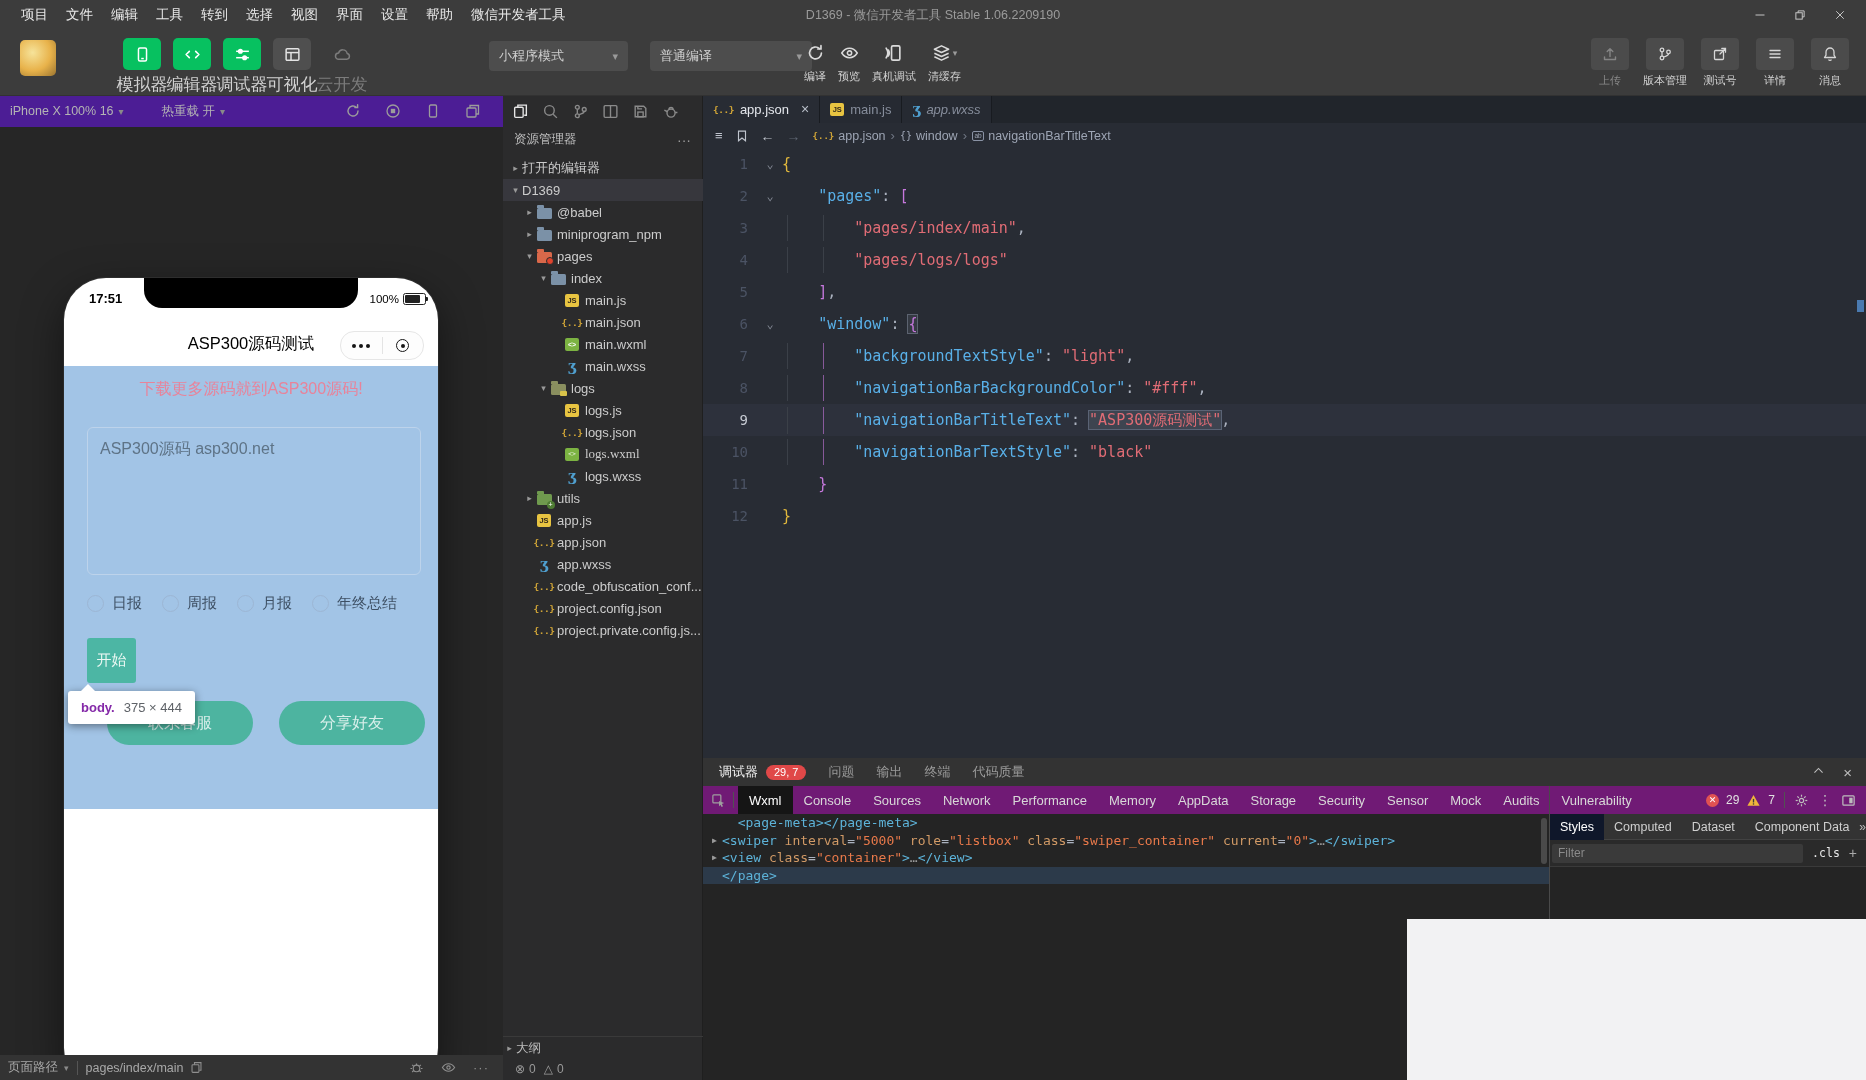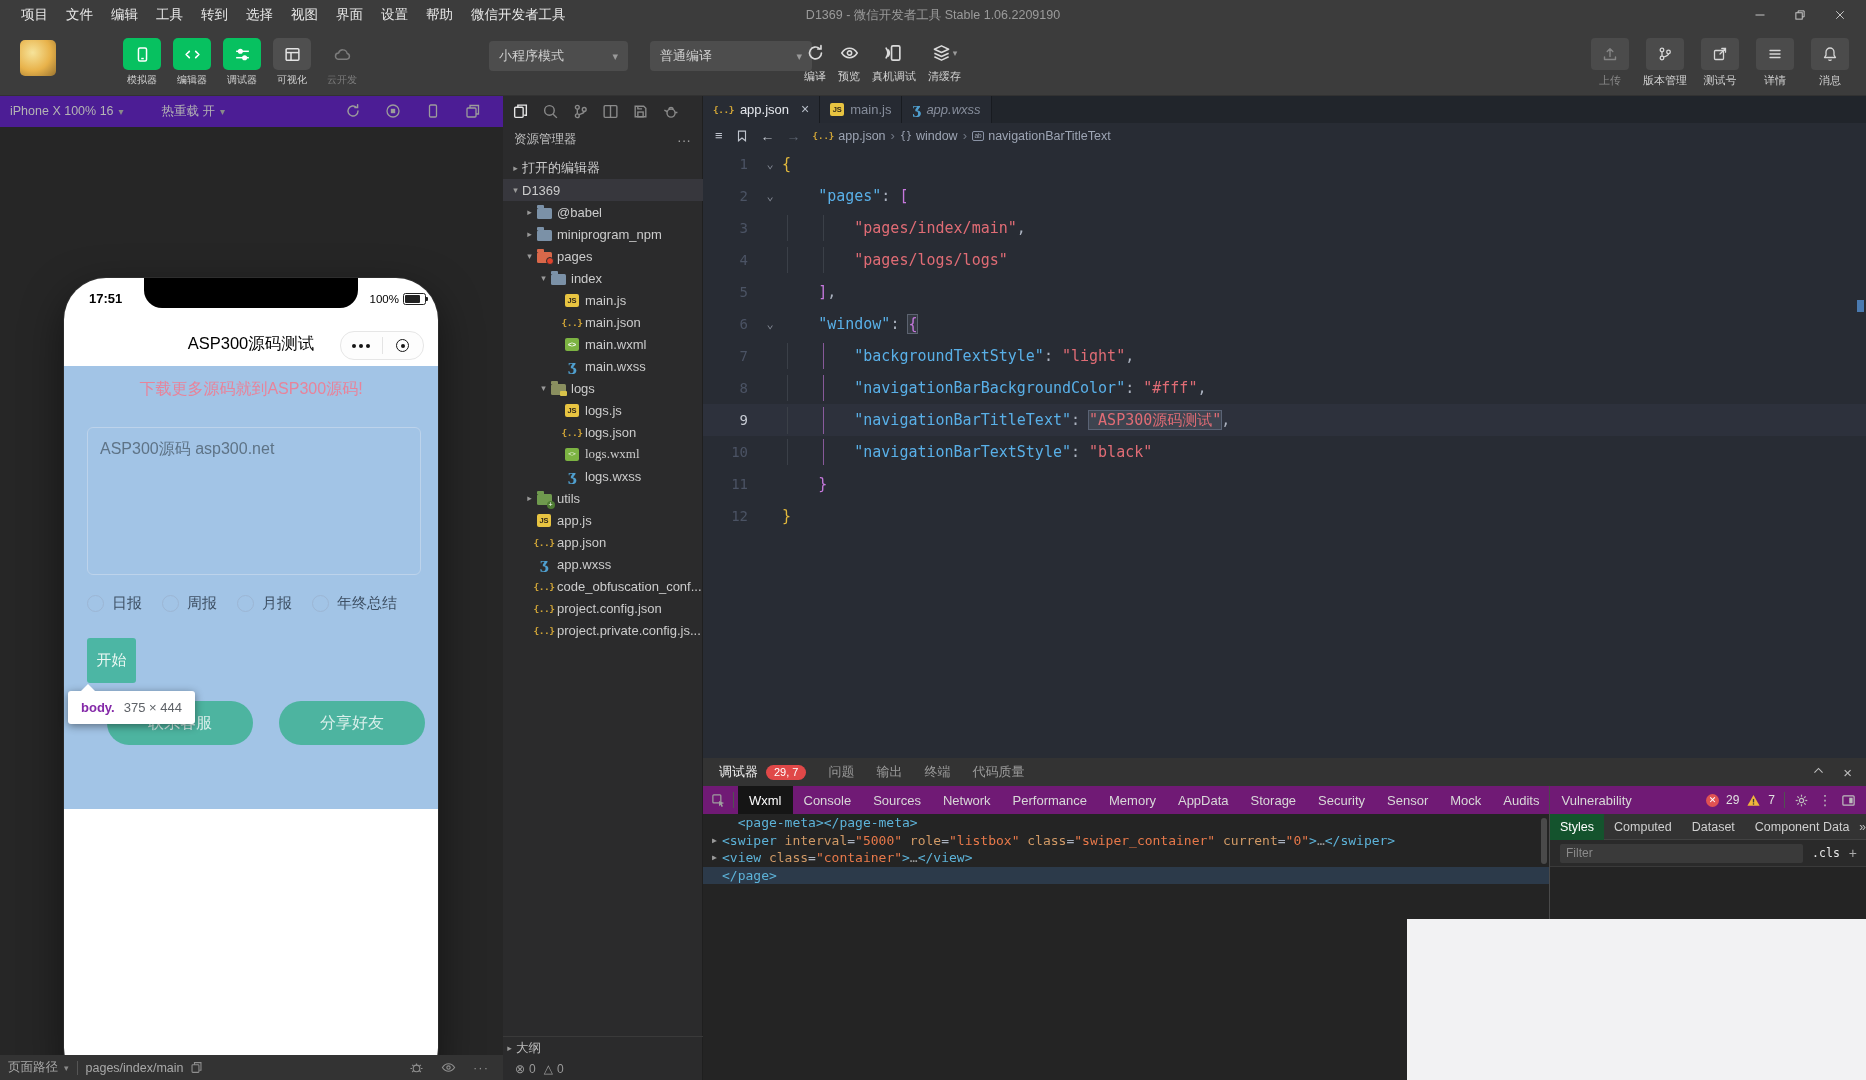--- a/index.html
+++ b/index.html
@@ -21,21 +21,21 @@
   #toolbar{position:absolute;left:0;top:30px;width:1866px;height:65px;background:#3c3c3c;border-bottom:1px solid #323232;z-index:29;}
   #avatar{position:absolute;left:20px;top:10px;width:36px;height:36px;border-radius:5px;
           background:radial-gradient(circle at 35% 35%,#f6e39a,#e8b24a 55%,#9a7430);}
   #mode-buttons{position:absolute;left:122px;top:8px;display:flex;gap:10px;}
   .mode-item{width:40px;display:flex;flex-direction:column;align-items:center;}
   .mode-btn{width:38px;height:32px;border-radius:5px;display:flex;align-items:center;justify-content:center;}
   .mode-btn.on{background:#07c160;color:#fff;}
   .mode-btn.off{background:#4f4f4f;color:#e4e4e4;}
   .mode-btn.dis{background:transparent;color:#7c7c7c;}
   .mode-btn .ic{width:17px;height:17px;}
-  .mode-label{margin-top:3px;font-size:10px;color:#d2d2d2;white-space:nowrap;}
+  .mode-label{margin-top:3px;font-size:17px;color:#d2d2d2;white-space:nowrap;}
   .mode-item.dis .mode-label{color:#7c7c7c;}
   .dropdown{position:absolute;top:11px;height:30px;background:#4d4d4d;border-radius:4px;display:flex;align-items:center;
             font-size:13px;color:#cfcfcf;padding:0 10px;box-sizing:border-box;}
   #dd-mode{left:489px;width:139px;}
   #dd-compile{left:650px;width:162px;gap:36px;}
   .dropdown .dd-caret{margin-left:auto;color:#9a9a9a;font-size:11px;}
   #toolbar-actions{position:absolute;left:798px;top:8px;display:flex;}
   .act-item{display:flex;flex-direction:column;align-items:center;padding:0 6px;}
   .act-item .ic{width:19px;height:19px;color:#dadada;height:30px;}
   .act-label{margin-top:1px;font-size:11px;color:#d2d2d2;white-space:nowrap;}
@@ -189,24 +189,24 @@
   .wline{height:17.5px;display:flex;align-items:center;white-space:pre;padding-left:9px;}
   .wline.sel{background:#2c3a4a;}
   .warrow{width:10px;flex:none;color:#9a9a9a;font-size:8px;}
   .wpad{flex:none;}
   .seg-tag{color:#5db3d9;} .seg-attr{color:#d19a66;} .seg-val{color:#e8794a;} .seg-dim{color:#9a9a9a;}
   #wxml-scroll{position:absolute;left:838px;top:60px;width:6px;height:46px;background:#4a4a4a;border-radius:3px;}
   #dbg-vdiv{position:absolute;left:846px;top:28px;bottom:0;width:1px;background:#4a4a4a;}
   #styles-panel{position:absolute;left:847px;top:56px;width:316px;bottom:0;background:#242424;}
   #styles-tabs{position:absolute;left:0;top:0;width:316px;height:26px;background:#333333;display:flex;align-items:center;border-bottom:1px solid #424242;box-sizing:border-box;}
   .st-tab{padding:0 10px;height:26px;display:flex;align-items:center;font-size:12.5px;color:#cfcfcf;white-space:nowrap;}
-  .st-tab.active{background:#14532d;color:#fff;}
+  .st-tab.active{background:#0f172a;color:#fff;}
   #st-chev{margin-left:auto;padding-right:8px;color:#bdbdbd;font-size:12px;}
   #filter-row{position:absolute;left:0;top:26px;width:316px;height:27px;display:flex;align-items:center;background:#2a2a2a;border-bottom:1px solid #3a3a3a;box-sizing:border-box;}
-  #filter-input{flex:1;height:19px;margin-left:10px;background:#3a3a3a;border-radius:2px;display:flex;align-items:center;padding-left:6px;
+  #filter-input{flex:1;height:19px;margin-left:2px;background:#3a3a3a;border-radius:2px;display:flex;align-items:center;padding-left:6px;
                 font-size:12px;color:#8a8a8a;}
   #cls-btn{font-family:"DejaVu Sans Mono",monospace;font-size:11.5px;color:#e8e8e8;padding:0 9px;}
   #add-btn{color:#aaa;font-size:14px;padding-right:9px;}
 
   #white-overlay{position:absolute;left:1407px;top:919px;width:459px;height:161px;background:#f2f2f3;z-index:40;}
 </style>
 </head>
 <body>
 
 <div class="app">

